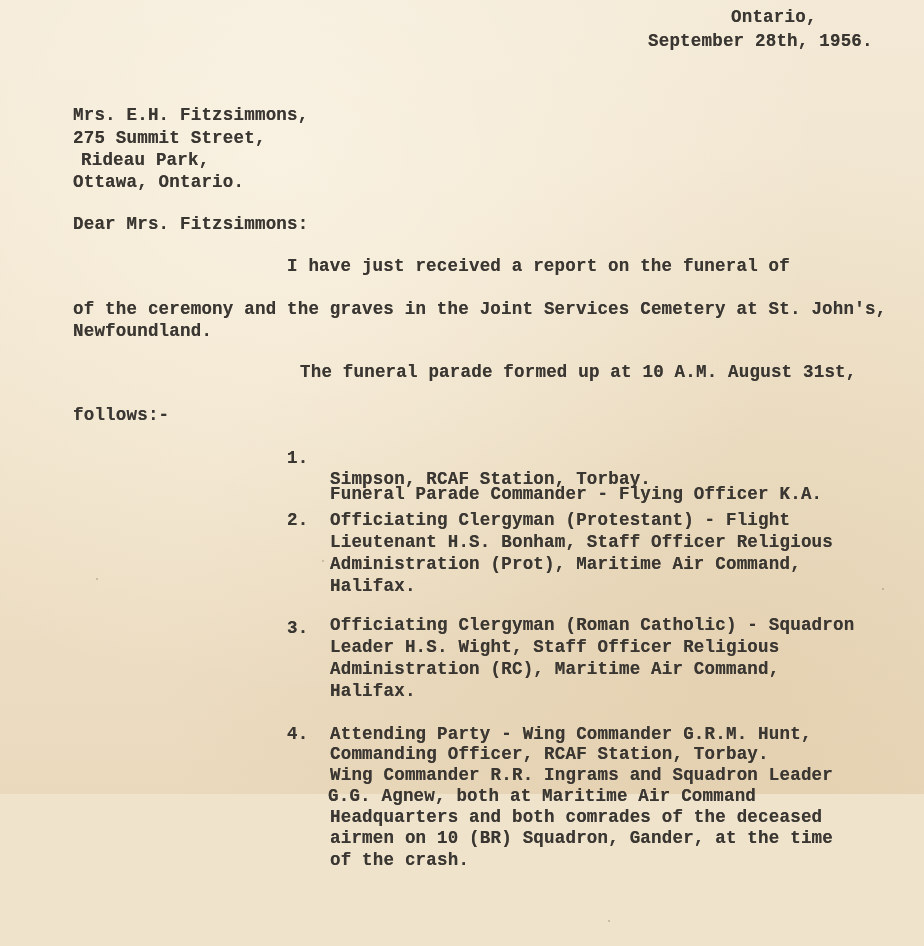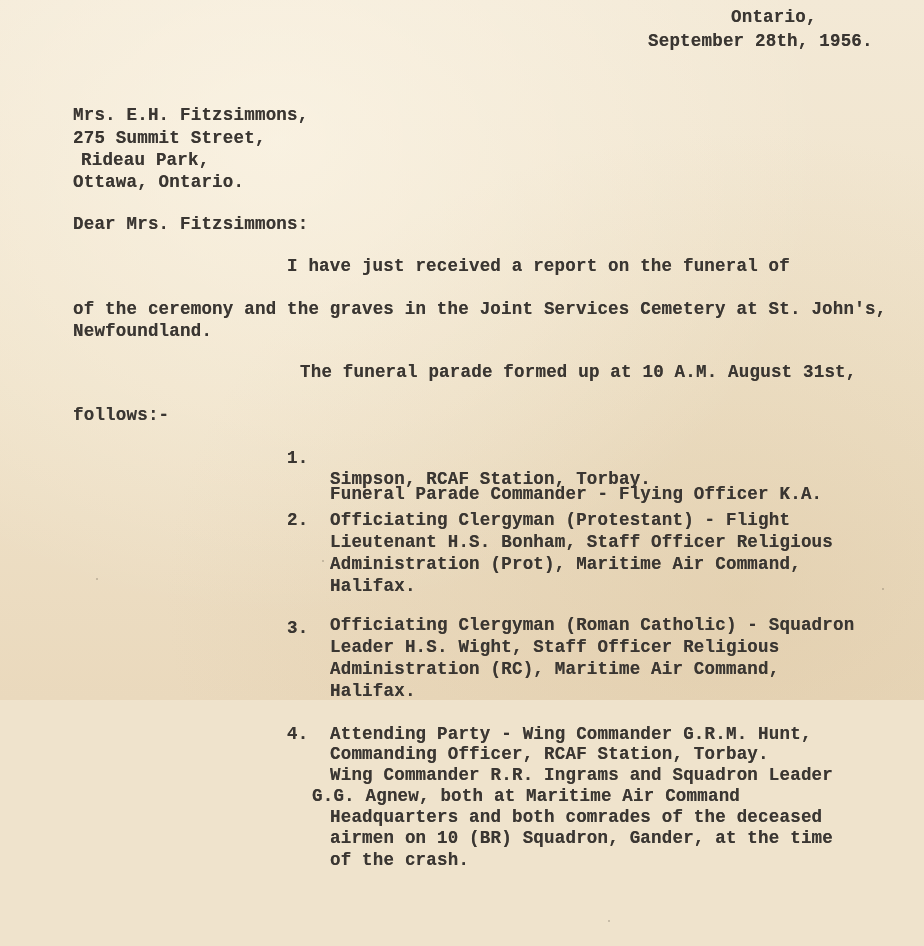--- a/index.html
+++ b/index.html
@@ -8,21 +8,21 @@
     }
     body {
       width: 924px;
       height: 946px;
       overflow: hidden;
       background: #efe3cc;
     }
     .page {
       position: relative;
       width: 924px;
-      height: 700px;
+      height: 794px;
       background:
         radial-gradient(ellipse at 30% 20%, rgba(255,250,238,0.55), rgba(255,250,238,0) 60%),
         radial-gradient(ellipse at 80% 85%, rgba(214,190,150,0.35), rgba(214,190,150,0) 55%),
         linear-gradient(180deg, #f3e9d6 0%, #efe2c9 55%, #ead9bd 100%);
       font-family: "Liberation Mono", "DejaVu Sans Mono", monospace;
       color: #3a3632;
       font-weight: bold;
       font-size: 17.5px;
       letter-spacing: 0.2px;
     }
@@ -81,21 +81,21 @@
   <div class="num" style="left:287px; top:620px;">3.</div>
   <div class="line" style="left:330px; top:617px;">Officiating Clergyman (Roman Catholic) - Squadron</div>
   <div class="line" style="left:330px; top:639px;">Leader H.S. Wight, Staff Officer Religious</div>
   <div class="line" style="left:330px; top:661px;">Administration (RC), Maritime Air Command,</div>
   <div class="line" style="left:330px; top:683px;">Halifax.</div>
 
   <div class="num" style="left:287px; top:726px;">4.</div>
   <div class="line" style="left:330px; top:726px;">Attending Party - Wing Commander G.R.M. Hunt,</div>
   <div class="line" style="left:330px; top:746px;">Commanding Officer, RCAF Station, Torbay.</div>
   <div class="line" style="left:330px; top:767px;">Wing Commander R.R. Ingrams and Squadron Leader</div>
-  <div class="line" style="left:312px; top:788px;">G.G. Agnew, both at Maritime Air Command</div>
+  <div class="line" style="left:328px; top:788px;">G.G. Agnew, both at Maritime Air Command</div>
   <div class="line" style="left:330px; top:809px;">Headquarters and both comrades of the deceased</div>
   <div class="line" style="left:330px; top:830px;">airmen on 10 (BR) Squadron, Gander, at the time</div>
   <div class="line" style="left:330px; top:852px;">of the crash.</div>
 
   <div class="speck" style="left:96px; top:578px;"></div>
   <div class="speck" style="left:882px; top:588px;"></div>
   <div class="speck" style="left:322px; top:560px;"></div>
   <div class="speck" style="left:608px; top:920px;"></div>
 
 </div>

